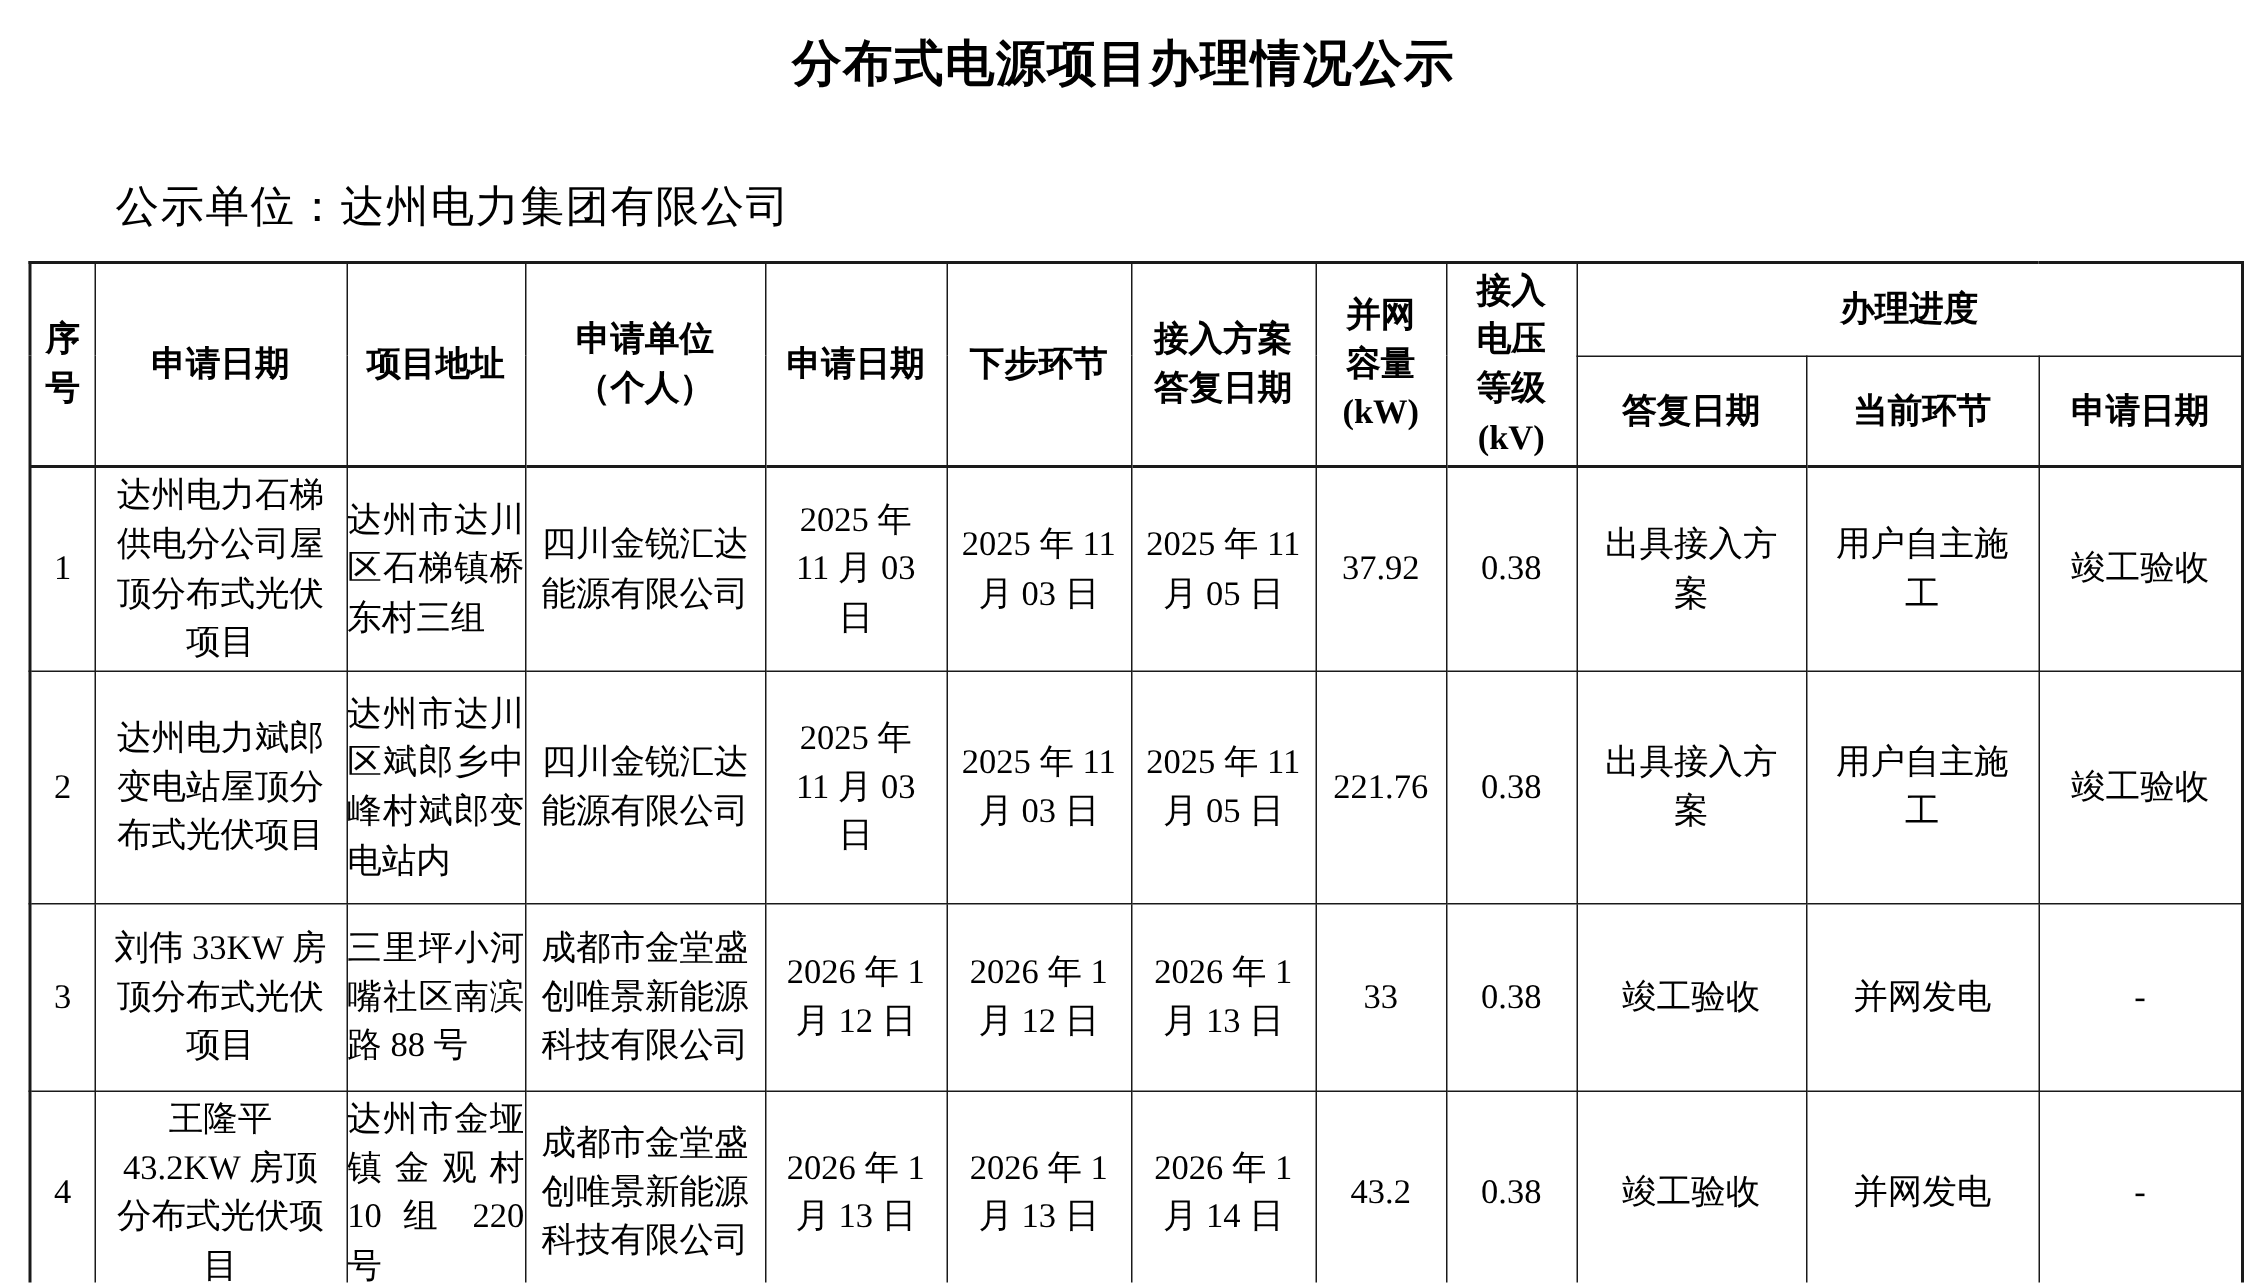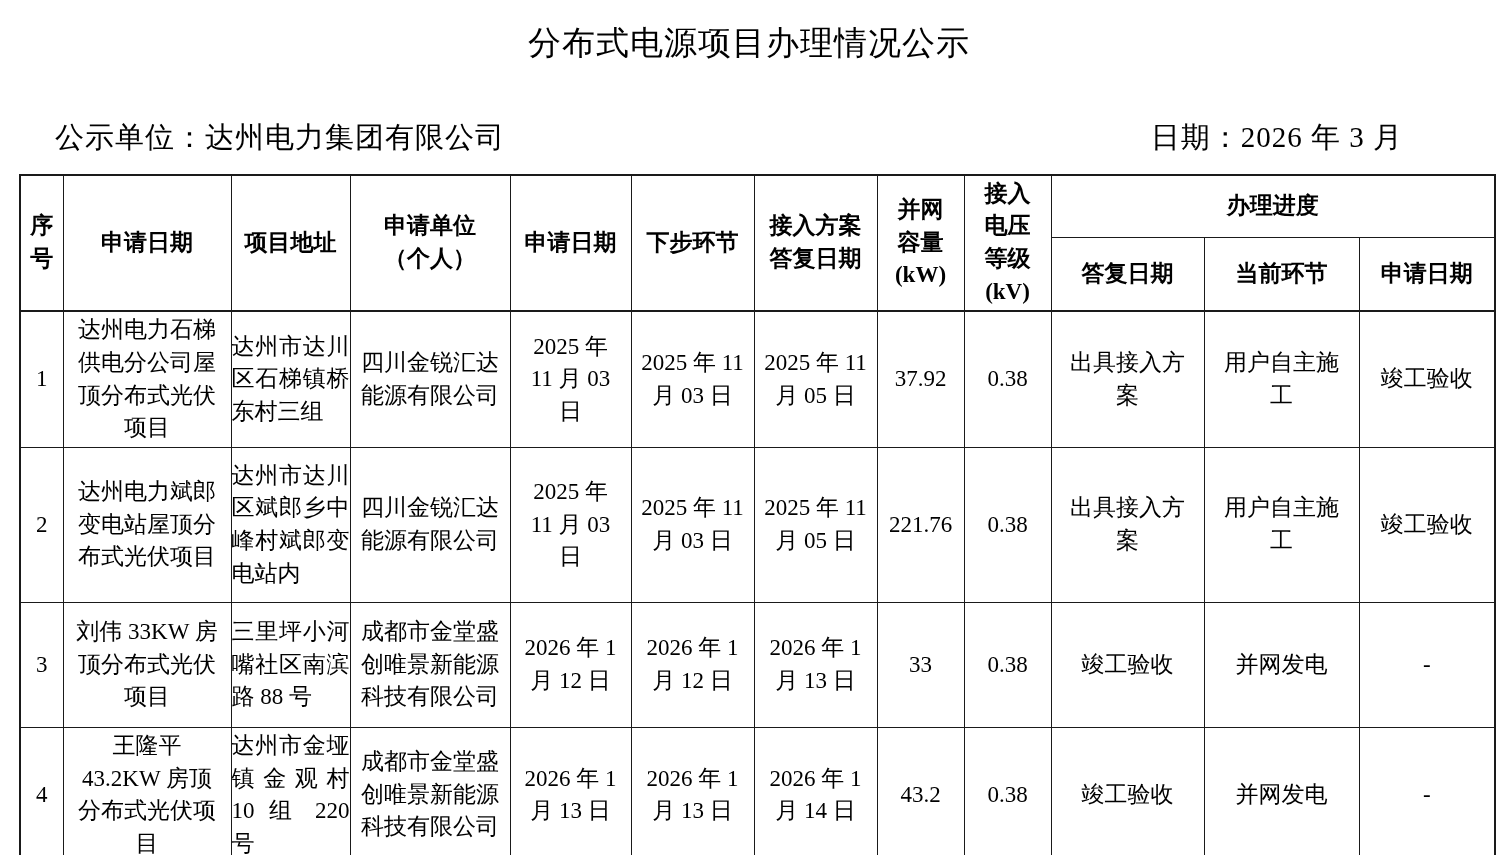--- a/index.html
+++ b/index.html
@@ -13,30 +13,30 @@
     position: relative;
     width: 1498px;
     height: 855px;
     overflow: hidden;
   }
   .doc-title {
     margin: 0;
     padding-top: 24px;
     text-align: center;
     font-size: 33px;
-    font-weight: normal;
+    font-weight: bold;
     letter-spacing: 1px;
     line-height: 1.2;
   }
   .subtitle-row {
     display: flex;
     justify-content: space-between;
     align-items: baseline;
     margin-top: 54px;
-    padding-left: 55px;
+    padding-left: 77px;
     padding-right: 95px;
     font-size: 29px;
     letter-spacing: 1px;
     white-space: nowrap;
   }
   table.projects {
     margin-left: 19px;
     margin-top: 16px;
     border-collapse: collapse;
     table-layout: fixed;
@@ -71,21 +71,20 @@
 </style>
 </head>
 <body>
 
 <div class="page">
 
   <h1 class="doc-title">分布式电源项目办理情况公示</h1>
 
   <div class="subtitle-row">
     <span>公示单位：达州电力集团有限公司</span>
-    <span>日期：2026 年 3 月</span>
   </div>
 
   <table class="projects">
     <colgroup>
       <col style="width:43px">
         <col style="width:168px">
         <col style="width:119px">
       <col style="width:160px">
         <col style="width:121px">
         <col style="width:123px">

